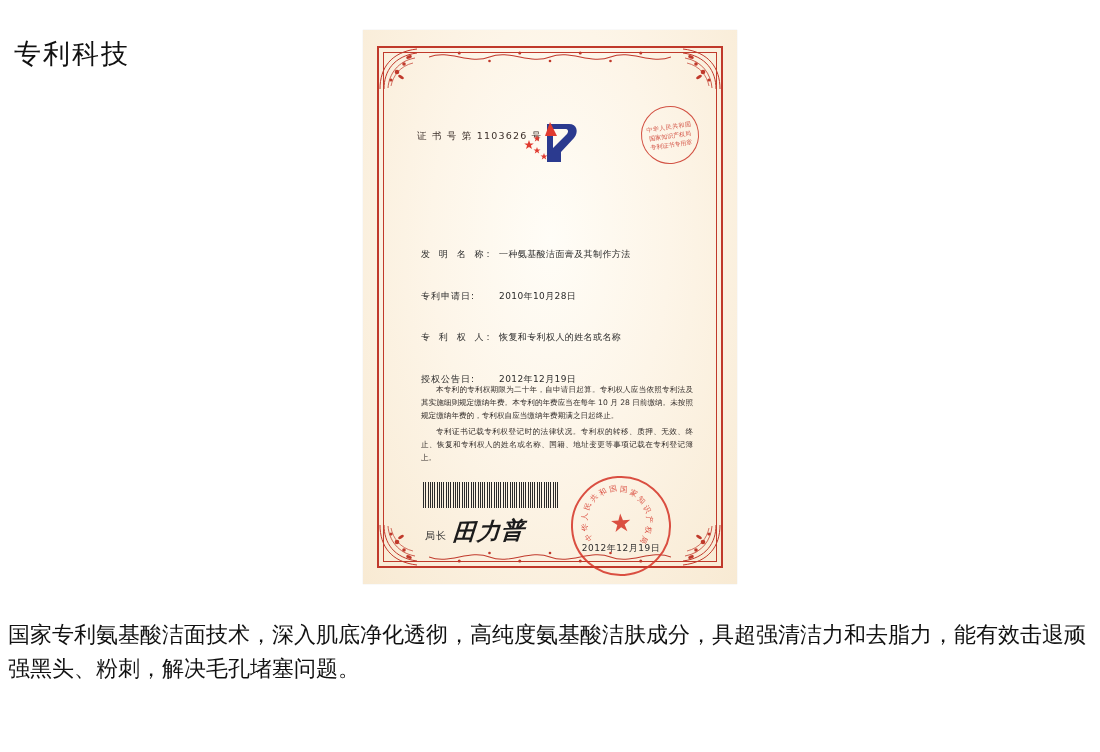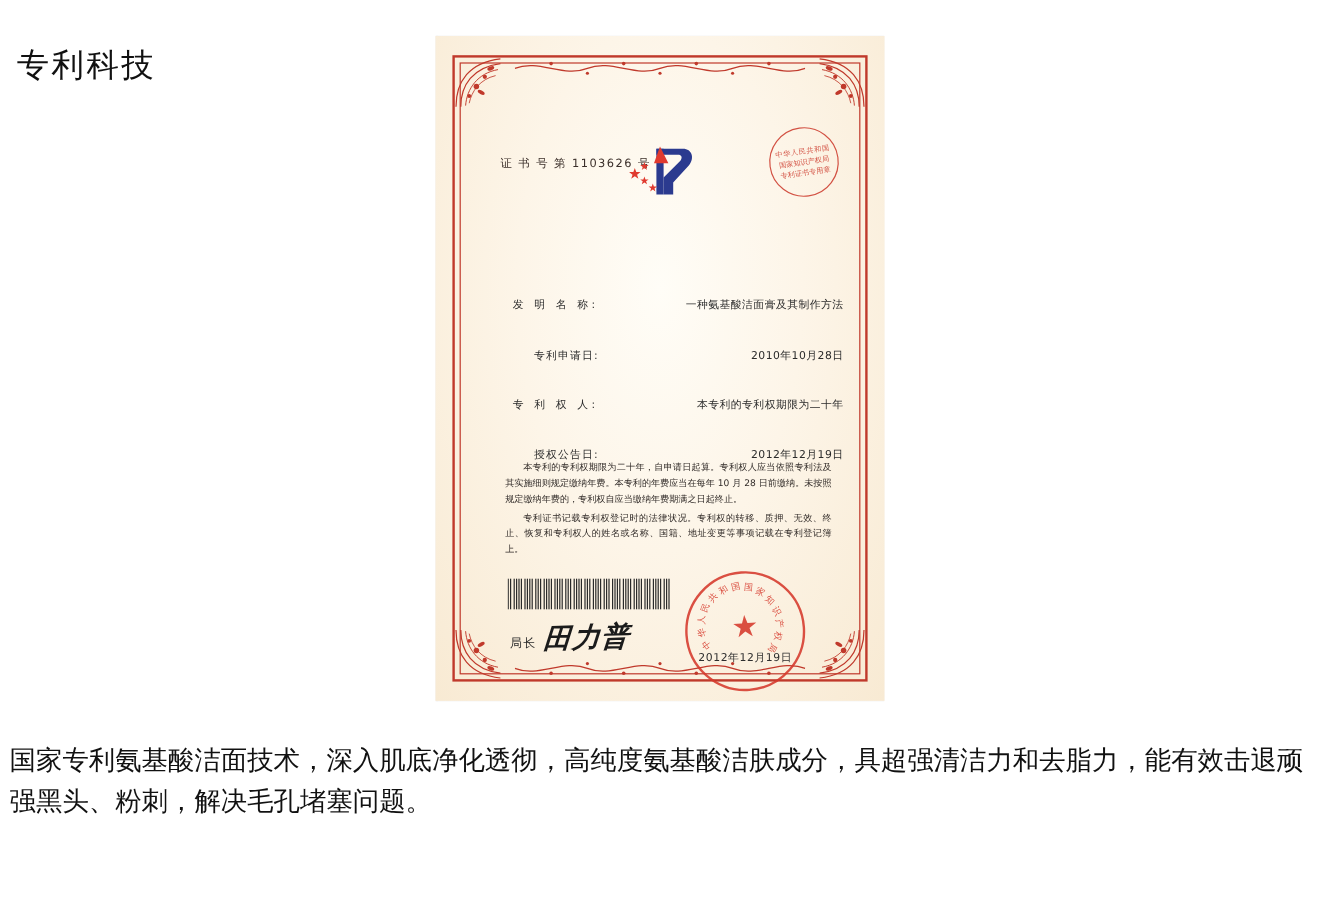--- a/index.html
+++ b/index.html
@@ -144,21 +144,20 @@
     font-weight: 700;
     text-indent: 8px;
   }
 
   
   .fields {
     position: absolute;
     left: 58px;
     right: 34px;
     top: 200px;
-    text-align: right;
   }
   .field-row {
     display: flex;
     align-items: baseline;
     margin-bottom: 10.5px;
     font-size: 9px;
     color: #2b2b2b;
     font-family: "DejaVu Sans", sans-serif;
   }
   .field-label {
@@ -442,21 +441,21 @@
     <div class="field-row">
       <div class="field-label">发 明 名 称:</div>
       <div class="field-value">一种氨基酸洁面膏及其制作方法</div>
     </div>
     <div class="field-row">
       <div class="field-label tight">专利申请日:</div>
       <div class="field-value">2010年10月28日</div>
     </div>
     <div class="field-row">
       <div class="field-label">专 利 权 人:</div>
-      <div class="field-value">本专利的专利权期限为二十年</div>
+      <div class="field-value">恢复和专利权人的姓名或名称</div>
     </div>
     <div class="field-row">
       <div class="field-label tight">授权公告日:</div>
       <div class="field-value">2012年12月19日</div>
     </div>
   </div>
 
   <div class="body-text">
     <p>本专利的专利权期限为二十年，自申请日起算。专利权人应当依照专利法及其实施细则规定缴纳年费。本专利的年费应当在每年 10 月 28 日前缴纳。未按照规定缴纳年费的，专利权自应当缴纳年费期满之日起终止。</p>
     <p>专利证书记载专利权登记时的法律状况。专利权的转移、质押、无效、终止、恢复和专利权人的姓名或名称、国籍、地址变更等事项记载在专利登记簿上。</p>

